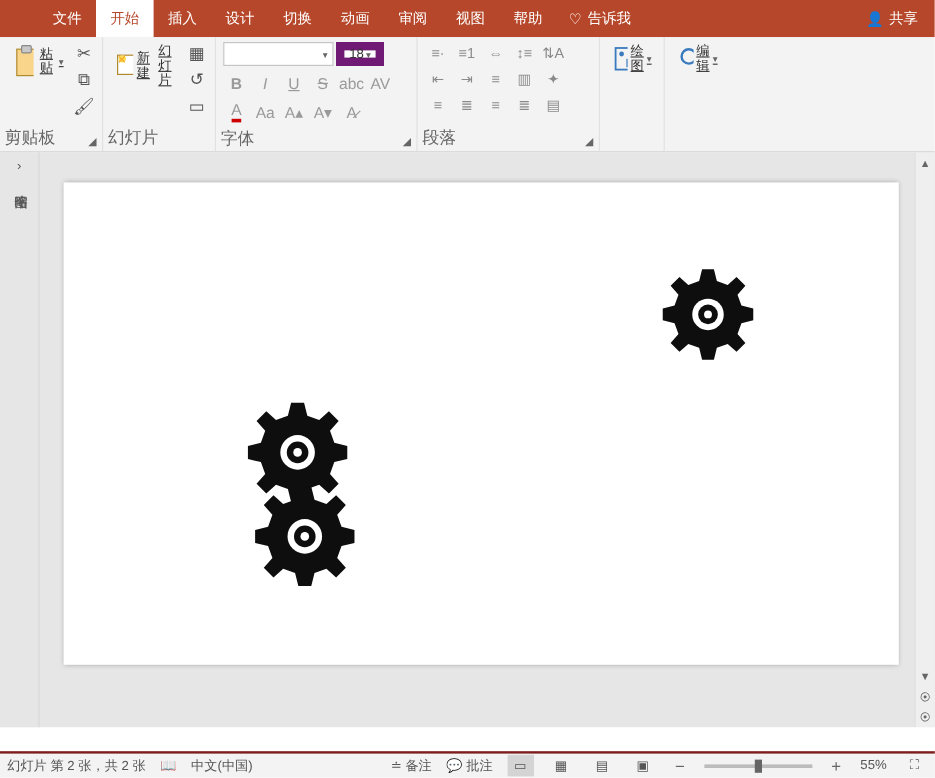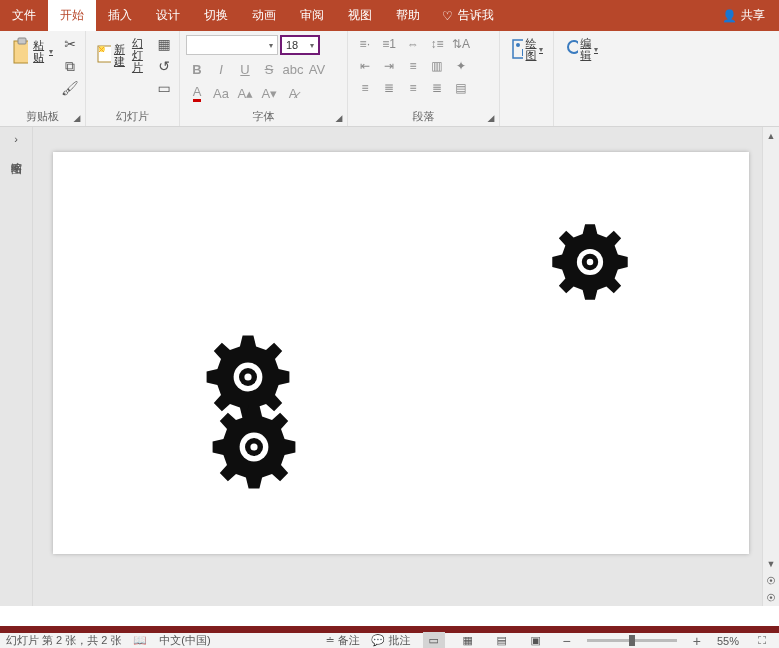--- a/index.html
+++ b/index.html
@@ -1,61 +1,61 @@
 <!DOCTYPE html>
 <html><head>
 <meta charset="utf-8">
 <style>
 * { margin: 0; padding: 0; box-sizing: border-box; font-family: "Microsoft YaHei", "Segoe UI", sans-serif; }
 html, body { width: 779px; height: 648px; overflow: hidden; background: #fff; }
 
-.titlebar { height: 31px; background: #b7472a; display: flex; align-items: stretch; color: #fff; font-size: 12px; }
+.titlebar { height: 31px; background: #b7472a; display: flex; align-items: stretch; color: #fff; font-size: 12px; padding-left: 32px; }
 .tab { padding: 0 12px; display: flex; align-items: center; cursor: pointer; }
 .tab.active { background: #fff; color: #b7472a; }
 .titlebar .spacer { flex: 1; }
 .tellme { display: flex; align-items: center; gap: 5px; padding: 0 10px; }
 .share { display: flex; align-items: center; gap: 4px; padding: 0 14px; }
 
 .ribbon { height: 96px; background: #f3f3f3; border-bottom: 1px solid #d5d5d5; display: flex; font-size: 11px; color: #444; }
 .group { border-right: 1px solid #e1e1e1; display: flex; flex-direction: column; padding: 2px 4px 0; position: relative; }
-.group-label { text-align: center; font-size: 11px; color: #666; padding: 2px 0 2px; position: relative; }
+.group-label { text-align: left; font-size: 14px; color: #666; padding: 2px 0 2px; position: relative; }
 .group-body { flex: 1; display: flex; align-items: flex-start; gap: 4px; padding: 2px 2px; }
 .dialog-launcher { position: absolute; right: 2px; bottom: 2px; width: 12px; height: 12px; font-size: 9px; color: #666; display:flex;align-items:center;justify-content:center; }
 
 .bigbtn { display: flex; flex-direction: row; align-items: center; gap: 2px; padding: 2px 4px; min-width: 40px; cursor: pointer; text-decoration: underline; }
 .bigbtn .lbl { font-size: 11px; color: #333; line-height: 1.1; text-align: center; }
 .bigbtn .arrow { font-size: 8px; color: #666; }
 
 .col { display: flex; flex-direction: column; gap: 4px; align-items: center; }
 .smallico { width: 18px; height: 18px; display:flex; align-items:center; justify-content:center; font-size:14px; color:#555; cursor:pointer; }
 
 .fontrow { display:flex; gap:2px; align-items:center; }
 .fontname { width: 92px; height: 20px; border: 1px solid #c6c6c6; background:#fff; font-size:11px; padding:0 4px; display:flex; align-items:center; justify-content:space-between; color:#888; }
-.fontsize { width: 40px; height: 20px; border: 2px solid #701a75; background:#fff; font-size:11px; padding:0 4px; display:flex; align-items:center; justify-content:space-between; color:#333; }
+.fontsize { width: 40px; height: 20px; border: 7px solid #701a75; background:#fff; font-size:11px; padding:0 4px; display:flex; align-items:center; justify-content:space-between; color:#333; }
 .fntbtn { width: 22px; height: 20px; display:flex; align-items:center; justify-content:center; font-size:13px; color:#9a9a9a; cursor:pointer; font-family: "Times New Roman", serif; }
 
 .parabtn { width: 22px; height: 18px; display:flex; align-items:center; justify-content:center; font-size:12px; color:#8a8a8a; cursor:pointer; }
 
 .workspace { position: absolute; top: 127px; left: 0; right: 0; bottom: 42px; background: #e6e6e6; display: flex; }
 .thumbcol { width: 33px; background: #e6e6e6; border-right: 1px solid #d9d9d9; display:flex; flex-direction:column; align-items:center; padding-top:6px; }
 .thumbtoggle { font-size: 11px; color: #555; cursor:pointer; }
 .vlabel { writing-mode: vertical-rl; font-size: 11px; color: #555; margin-top:8px; letter-spacing:1px; }
 
 .canvas-area { flex:1; position:relative; overflow:hidden; }
 .slide { position:absolute; left: 20px; top: 25px; width: 696px; height: 402px; background:#fff; box-shadow: 0 0 4px rgba(0,0,0,.25); }
 .gear { position:absolute; }
 
 .scroll-v { position:absolute; right:0; top:0; bottom:0; width:17px; background:#efefef; border-left:1px solid #dcdcdc; display:flex; flex-direction:column; align-items:center; justify-content:space-between; font-size:9px; color:#666; }
 .scroll-v .up, .scroll-v .dn { height:17px; display:flex;align-items:center;justify-content:center; cursor:pointer; }
 
 .notesbar { position:absolute; left:33px; right:0; bottom:0; top: 450px; background:#fff; border-top:1px solid #d9d9d9; }
 .notes-split { height: 6px; background:#e6e6e6; cursor: ns-resize; border-top:1px solid #d0d0d0; border-bottom:1px solid #d0d0d0;}
 .notes-text { padding: 10px 12px; color:#9a9a9a; font-size: 12px; }
 
-.statusbar { position:absolute; left:0; right:0; bottom:0; height:22px; background:#f3f3f3; border-top:7px solid #7f1d1d; display:flex; align-items:center; font-size:11px; color:#555; padding: 0 6px; gap:12px; }
+.statusbar { position:absolute; left:0; right:0; bottom:0; height:22px; background:#f3f3f3; border-top:2px solid #7f1d1d; display:flex; align-items:center; font-size:11px; color:#555; padding: 0 6px; gap:12px; }
 .statusbar .spacer { flex:1; }
 .viewbtn { width:22px; height:18px; display:flex;align-items:center;justify-content:center; cursor:pointer; color:#555; }
 .viewbtn.active { background:#d4d4d4; }
 .zoom-slider { width: 90px; height: 3px; background:#bcbcbc; position:relative; }
 .zoom-slider .mid { position:absolute; left:50%; top:-3px; width:1px; height:9px; background:#888; }
 .zoom-slider .thumb { position:absolute; top:-4px; width:6px; height:11px; background:#666; left:50%; transform:translateX(-3px); }
 .zoombtn { cursor:pointer; color:#666; font-size:14px; padding:0 4px; }
 
 .collapse-rib { position:absolute; right:2px; top:129px; font-size:10px; color:#777; cursor:pointer; }
 

